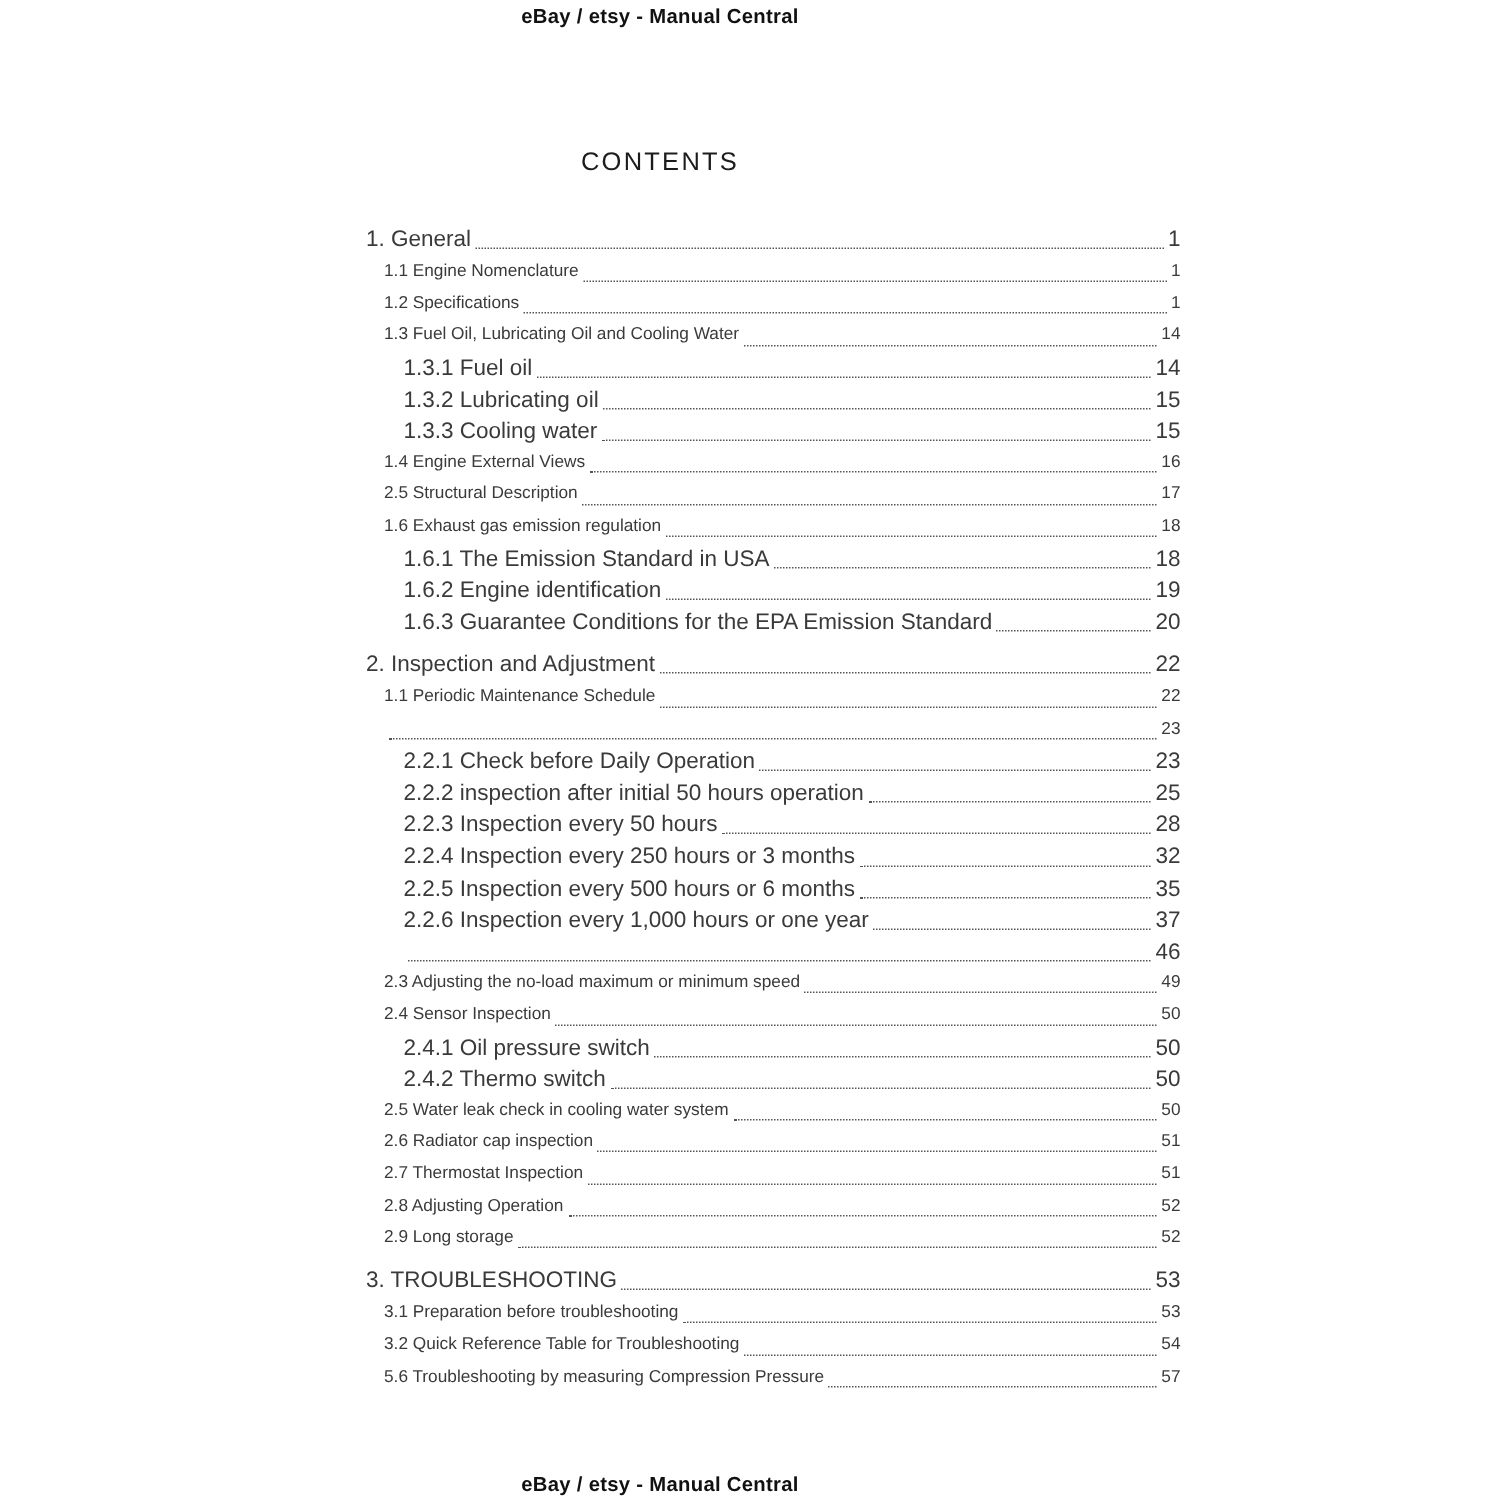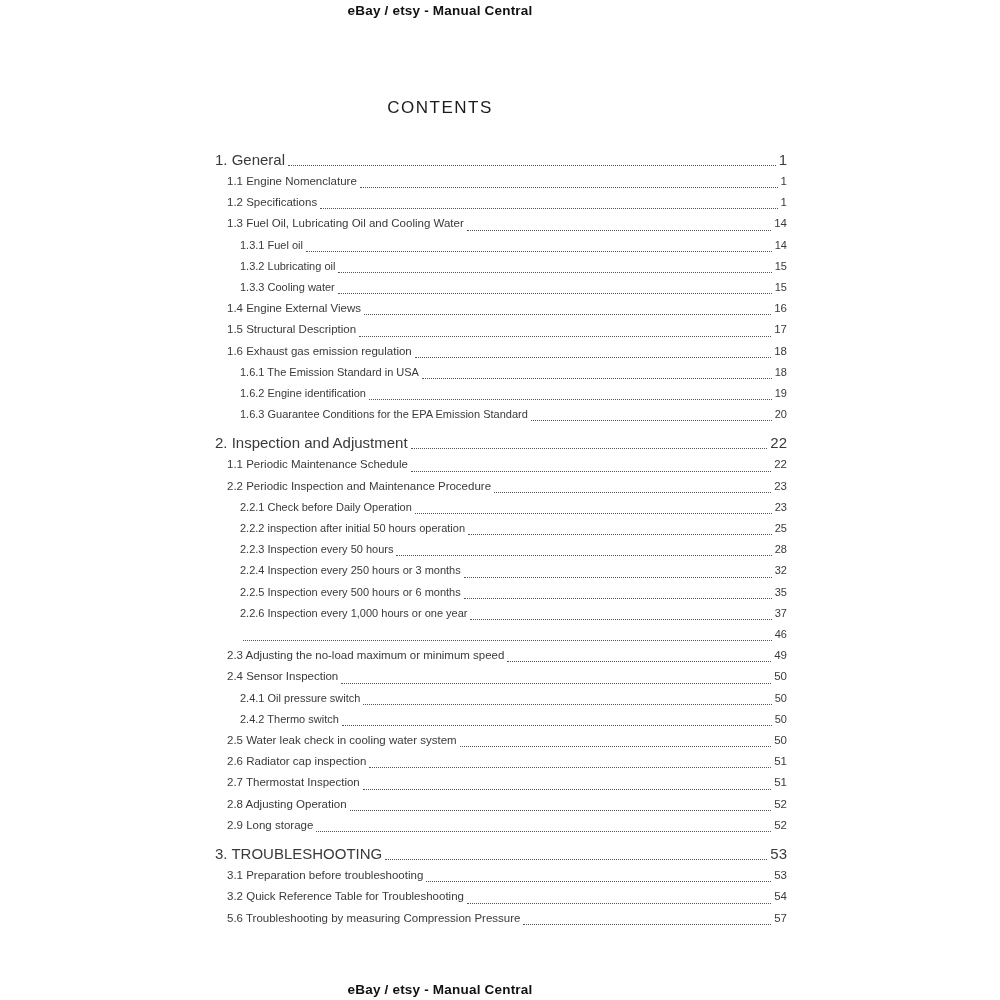--- a/index.html
+++ b/index.html
@@ -50,20 +50,21 @@
   }
   .toc {
     position: absolute;
     top: 148px;
     left: 215px;
     width: 572px;
   }
   .row {
     display: flex;
     white-space: nowrap;
+    margin-left: 29px;
   }
   .row .label {
     white-space: nowrap;
     color: #3a3a3a;
   }
   .row .leader {
     flex: 1 1 auto;
     min-width: 10px;
     border-bottom: 1.5px dotted #555;
     margin: 0 3px 4px 3px;
@@ -79,21 +80,21 @@
     color: #333;
   }
   .row.l1 .leader { margin-bottom: 5px; }
   .row.l1:first-child { margin-top: 0; }
   .row.l2 {
     font-size: 11.5px;
     line-height: 21.2px;
     padding-left: 12px;
   }
   .row.l3 {
-    font-size: 11px;
+    font-size: 15px;
     line-height: 21.2px;
     padding-left: 25px;
   }
 </style>
 </head>
 <body>
 
 <div class="page-canvas">
   <div class="page-header">eBay / etsy - Manual Central</div>
   <div class="contents-title">CONTENTS</div>
@@ -132,21 +133,21 @@
         <span class="label">1.3.3 Cooling water</span>
         <span class="leader"></span>
         <span class="page">15</span>
       </div>
       <div class="row l2">
         <span class="label">1.4 Engine External Views</span>
         <span class="leader"></span>
         <span class="page">16</span>
       </div>
       <div class="row l2">
-        <span class="label">1.5 Structural Description</span>
+        <span class="label">2.5 Structural Description</span>
         <span class="leader"></span>
         <span class="page">17</span>
       </div>
       <div class="row l2">
         <span class="label">1.6 Exhaust gas emission regulation</span>
         <span class="leader"></span>
         <span class="page">18</span>
       </div>
       <div class="row l3">
         <span class="label">1.6.1 The Emission Standard in USA</span>
@@ -167,21 +168,20 @@
         <span class="label">2. Inspection and Adjustment</span>
         <span class="leader"></span>
         <span class="page">22</span>
       </div>
       <div class="row l2">
         <span class="label">1.1 Periodic Maintenance Schedule</span>
         <span class="leader"></span>
         <span class="page">22</span>
       </div>
       <div class="row l2">
-        <span class="label">2.2 Periodic Inspection and Maintenance Procedure</span>
         <span class="leader"></span>
         <span class="page">23</span>
       </div>
       <div class="row l3">
         <span class="label">2.2.1 Check before Daily Operation</span>
         <span class="leader"></span>
         <span class="page">23</span>
       </div>
       <div class="row l3">
         <span class="label">2.2.2 inspection after initial 50 hours operation</span>

